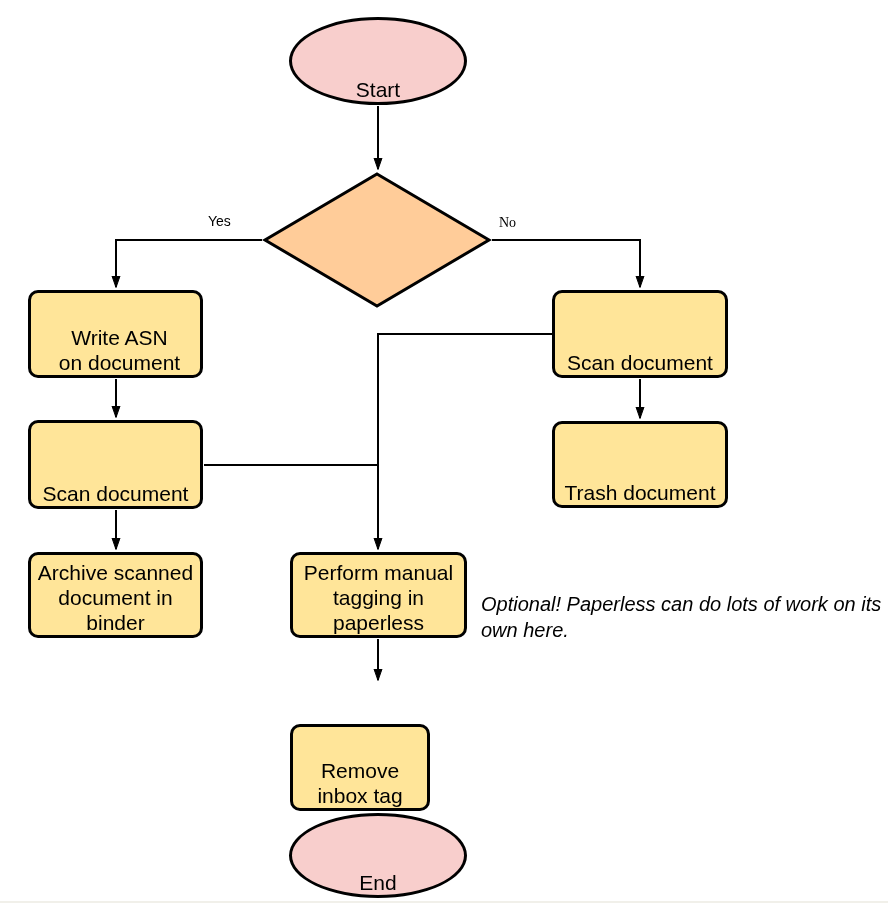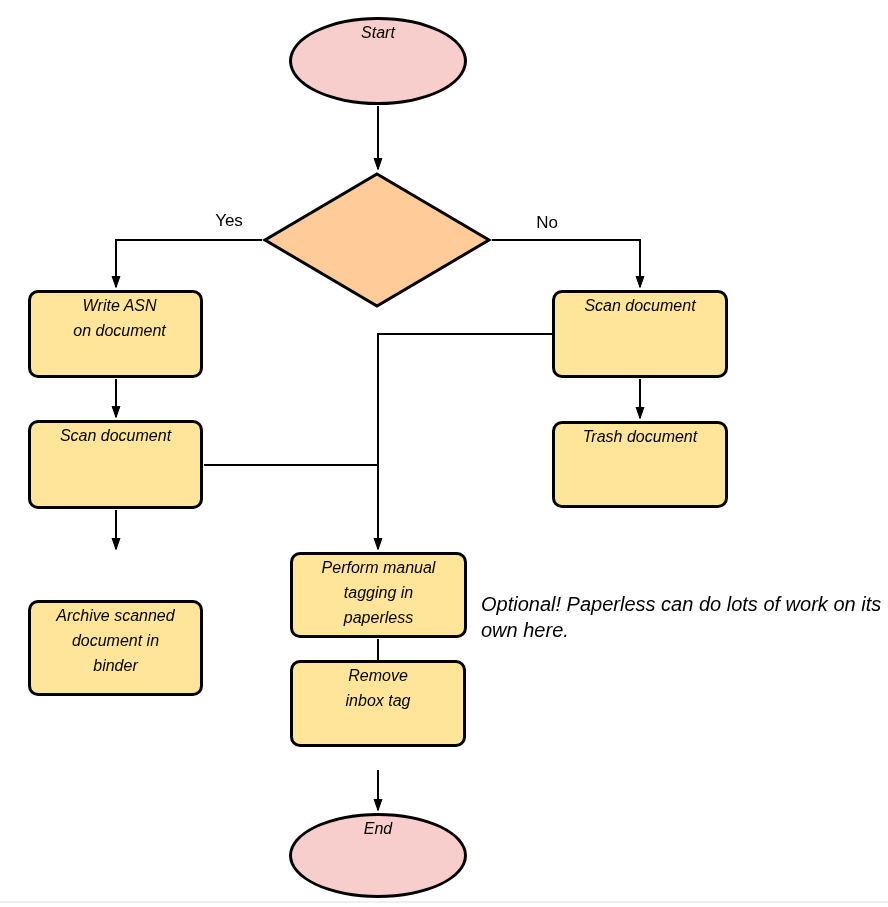--- a/index.html
+++ b/index.html
@@ -29,26 +29,25 @@
   svg.edges path.edge {
     fill: none;
     stroke: var(--stroke);
     stroke-width: 2;
     stroke-linejoin: miter;
   }
   #arrowhead path { fill: var(--stroke); stroke: var(--stroke); stroke-width: 1; }
 
   .node {
     position: absolute;
-    display: flex; align-items: flex-start; justify-content: center;
+    display: flex; align-items: flex-end; justify-content: center;
     text-align: center;
-    font-size: 16px; line-height: 25px;
+    font-size: 21px; line-height: 25px;
     color: #000;
     white-space: pre-line;
-    font-style: italic;
   }
   .terminator {
     background: var(--terminator-fill);
     border: 3px solid var(--stroke);
     border-radius: 50%;
   }
   .process {
     background: var(--process-fill);
     border: 3px solid var(--stroke);
     border-radius: 10px;
@@ -62,23 +61,23 @@
   .decision svg.diamond-shape polygon {
     fill: var(--decision-fill);
     stroke: var(--stroke);
     stroke-width: 3;
     stroke-linejoin: miter;
   }
   .decision .node-label { position: relative; z-index: 1; }
 
   .edge-label {
     position: absolute;
-    font-size: 17px; line-height: 20px;
+    font-size: 14px; line-height: 20px;
     color: #000;
-    text-align: center;
+    text-align: left;
     background: var(--bg);
     padding: 0 3px;
   }
   .annotation {
     position: absolute;
     left: 481px; top: 591px;
     width: 404px;
     font-size: 20px; line-height: 26px;
     font-style: italic;
     color: #000;
@@ -88,29 +87,29 @@
     left: 0; top: 901px;
     width: 888px; height: 2px;
     background: #f1f0ea;
   }
 
   
   #n-start    { left: 289px; top: 17px;  width: 178px; height: 88px; }
   #n-decision { left: 263px; top: 172px; width: 228px; height: 136px; }
   #n-write    { left: 28px;  top: 290px; width: 175px; height: 88px; padding-left: 8px; }
   #n-scan-l   { left: 28px;  top: 420px; width: 175px; height: 89px; }
-  #n-archive  { left: 28px;  top: 552px; width: 175px; height: 96px; margin-top: 48px; }
+  #n-archive  { left: 28px;  top: 552px; width: 175px; height: 86px; }
   #n-scan-r   { left: 552px; top: 290px; width: 176px; height: 88px; }
   #n-trash    { left: 552px; top: 421px; width: 176px; height: 87px; }
   #n-tagging  { left: 290px; top: 552px; width: 177px; height: 86px; }
-  #n-remove   { left: 290px; top: 660px; width: 176px; height: 87px; }
+  #n-remove   { left: 290px; top: 724px; width: 140px; height: 87px; }
   #n-end      { left: 289px; top: 813px; width: 178px; height: 85px; }
 
   #lbl-yes { left: 205px; top: 211px; width: 48px; }
-  #lbl-no  { left: 523px; top: 213px; width: 48px; }
+  #lbl-no  { left: 496px; top: 213px; width: 48px; font-family: Liberation Serif, serif; }
 </style>
 </head>
 <body>
 
 <div class="canvas">
 
   <svg class="edges" viewBox="0 0 888 907" xmlns="http://www.w3.org/2000/svg">
     <defs>
       <marker id="arrowhead" markerUnits="userSpaceOnUse" markerWidth="14" markerHeight="11" refX="11.5" refY="4.5" orient="auto">
         <path d="M0.5,0.5 L12,4.5 L0.5,8.5 Z"></path>

